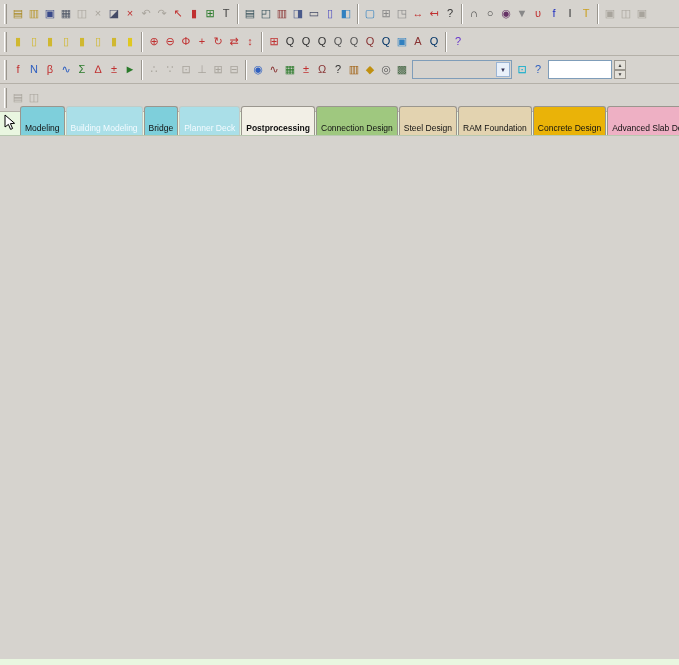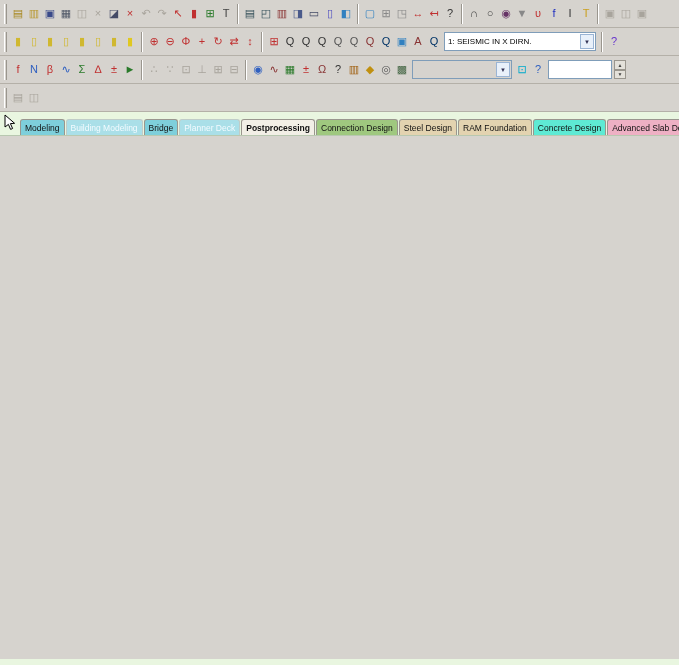--- a/index.html
+++ b/index.html
@@ -22,21 +22,21 @@
   .combo-arrow { width:14px; height:15px; background:#e8f0fa; border:1px solid #9ab4d4;
                  font-size:6px; display:flex; align-items:center; justify-content:center; color:#335; margin-right:1px; }
   .tbinput { height:19px; border:1px solid #7f9db9; font-size:9px; padding:0 2px; margin:0 2px; }
   .spin { display:flex; flex-direction:column; width:12px; height:19px; }
   .spin-b { flex:1; font-size:5px; display:flex; align-items:center; justify-content:center;
             background:#e4e1da; border:1px solid #9a968e; color:#444; }
 
   
   #mode-bar { height:24px; background:#e9f6e0; display:flex; align-items:flex-end;
               padding-left:20px; border-bottom:1px solid #b8c8b0; position:relative; }
-  .mode-tab { font-size:8.5px; padding:3px 4px 2px; margin-right:1px; border:1px solid #9a968e;
+  .mode-tab { font-size:8.5px; padding:16px 4px 2px; margin-right:1px; border:1px solid #9a968e;
               border-bottom:none; border-radius:3px 3px 0 0; white-space:nowrap; color:#111; cursor:default; }
   .mode-tab.off { color:#f4fbff; border-color:#c0ccc8; }
   .mode-tab.active { font-weight:bold; }
   #cursor-arrow { position:absolute; left:4px; top:2px; }
 
   
   #mdi { position:absolute; left:0; top:141; right:0; bottom:0; background:#f2f1ec; border-top:6px solid #e9f6e0; }
 
   
   #sidebar { position:absolute; left:0; top:147px; width:52px; bottom:0; background:#d6d3ce; border-right:1px solid #b4b0a8; }
@@ -112,24 +112,20 @@
     <div class="tbtn" style="color: rgb(51, 51, 51);">Q</div>
     <div class="tbtn" style="color: rgb(51, 51, 51);">Q</div>
     <div class="tbtn" style="color: rgb(51, 51, 51);">Q</div>
     <div class="tbtn" style="color: rgb(85, 85, 85);">Q</div>
     <div class="tbtn" style="color: rgb(85, 85, 85);">Q</div>
     <div class="tbtn" style="color: rgb(136, 51, 51);">Q</div>
     <div class="tbtn" style="color: rgb(0, 51, 102);">Q</div>
     <div class="tbtn" style="color: rgb(48, 128, 192);">▣</div>
     <div class="tbtn" style="color: rgb(136, 51, 51);">A</div>
     <div class="tbtn" style="color: rgb(0, 51, 102);">Q</div>
-    <div class="combo" style="width: 152px;">
-      <span class="combo-val">1: SEISMIC IN X DIRN.</span>
-      <span class="combo-arrow">▼</span>
-    </div>
     <span class="sep"></span>
     <div class="tbtn" style="color: rgb(102, 51, 204);">?</div>
   </div>
 <div class="tbrow">
     <span class="grip"></span>
     <div class="tbtn" style="color: rgb(192, 48, 48);">f</div>
     <div class="tbtn" style="color: rgb(48, 96, 192);">N</div>
     <div class="tbtn" style="color: rgb(192, 48, 48);">β</div>
     <div class="tbtn" style="color: rgb(48, 96, 192);">∿</div>
     <div class="tbtn" style="color: rgb(42, 122, 42);">Σ</div>
@@ -177,21 +173,21 @@
     <path d="M1 1 L1 13 L4.4 10.4 L6.6 15.4 L8.6 14.5 L6.4 9.6 L10.6 9.3 Z" fill="#fff" stroke="#000" stroke-width="1"></path>
   </svg>
 <div class="mode-tab" style="background: rgb(126, 207, 219);">Modeling</div>
     <div class="mode-tab off" style="background: rgb(170, 223, 232);">Building Modeling</div>
     <div class="mode-tab" style="background: rgb(126, 207, 219);">Bridge</div>
     <div class="mode-tab off" style="background: rgb(170, 223, 232);">Planner Deck</div>
     <div class="mode-tab active" style="background: rgb(242, 239, 230);">Postprocessing</div>
     <div class="mode-tab" style="background: rgb(159, 200, 127);">Connection Design</div>
     <div class="mode-tab" style="background: rgb(227, 211, 176);">Steel Design</div>
     <div class="mode-tab" style="background: rgb(227, 211, 176);">RAM Foundation</div>
-    <div class="mode-tab" style="background: #5eead4;">Concrete Design</div>
+    <div class="mode-tab" style="background: #eab308;">Concrete Design</div>
     <div class="mode-tab" style="background: rgb(238, 176, 196);">Advanced Slab Design</div>
   </div>
 
 <div id="mdi">
 
   <div id="sidebar">
 
     <div id="side-tabs"></div>
   </div>
 

